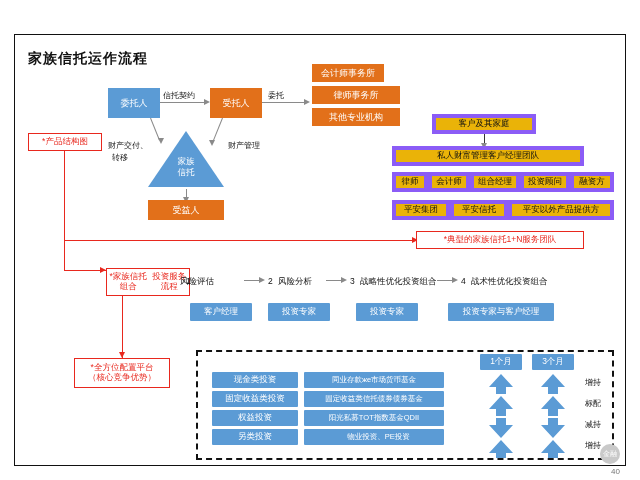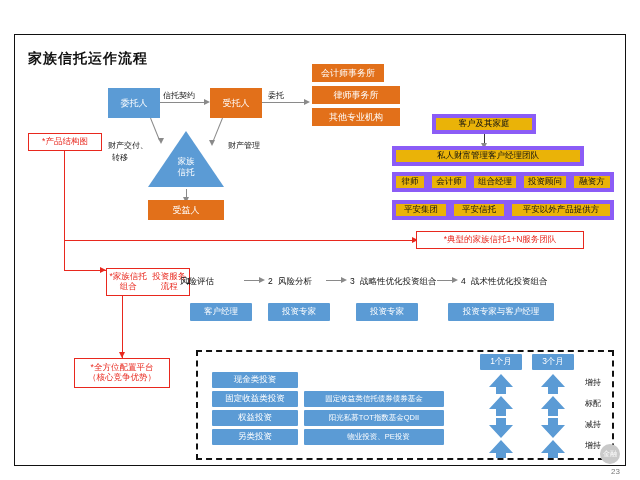--- a/index.html
+++ b/index.html
@@ -141,20 +141,21 @@
   <div class="box lblue" style="left:356px;top:303px;width:62px;height:18px;">投资专家</div>
   <div class="box lblue" style="left:448px;top:303px;width:106px;height:18px;">投资专家与客户经理</div>
 
   <div class="dashbox" style="left:196px;top:350px;width:418px;height:110px;"></div>
 
   <div class="box lblue" style="left:212px;top:372px;width:86px;height:16px;">现金类投资</div>
   <div class="box lblue" style="left:212px;top:391px;width:86px;height:16px;">固定收益类投资</div>
   <div class="box lblue" style="left:212px;top:410px;width:86px;height:16px;">权益投资</div>
   <div class="box lblue" style="left:212px;top:429px;width:86px;height:16px;">另类投资</div>
 
+  <div class="box lblue" style="left:304px;top:372px;width:140px;height:16px;font-size:7.5px;">同业存款же市场货币基金</div>
   <div class="box lblue" style="left:304px;top:391px;width:140px;height:16px;font-size:7.5px;">固定收益类信托债券债券基金</div>
   <div class="box lblue" style="left:304px;top:410px;width:140px;height:16px;font-size:7.5px;">阳光私募TOT指数基金QDII</div>
   <div class="box lblue" style="left:304px;top:429px;width:140px;height:16px;font-size:7.5px;padding-left:9px;">物业投资、PE投资</div>
 
   <div class="box lblue" style="left:480px;top:354px;width:42px;height:16px;">1个月</div>
   <div class="box lblue" style="left:532px;top:354px;width:42px;height:16px;">3个月</div>
 
   <svg class="fatarrow" style="left:486px;top:374px;" width="30" height="84" viewBox="0 0 30 84">
     <polygon points="15,0 27,13 20,13 20,20 10,20 10,13 3,13" fill="#5b9bd5"></polygon>
     <polygon points="15,22 27,35 20,35 20,42 10,42 10,35 3,35" fill="#5b9bd5"></polygon>
@@ -168,15 +169,15 @@
     <polygon points="15,64 27,51 20,51 20,44 10,44 10,51 3,51" fill="#5b9bd5"></polygon>
     <polygon points="15,66 27,79 20,79 20,84 10,84 10,79 3,79" fill="#5b9bd5"></polygon>
   </svg>
 
   <div class="sublbl" style="left:585px;top:377px;">增持</div>
   <div class="sublbl" style="left:585px;top:398px;">标配</div>
   <div class="sublbl" style="left:585px;top:419px;">减持</div>
   <div class="sublbl" style="left:585px;top:440px;">增持</div>
 
   <div class="watermark">金融</div>
-  <div class="pagenum">23</div>
+  <div class="pagenum">40</div>
 
 </div>
 
 </body></html>

